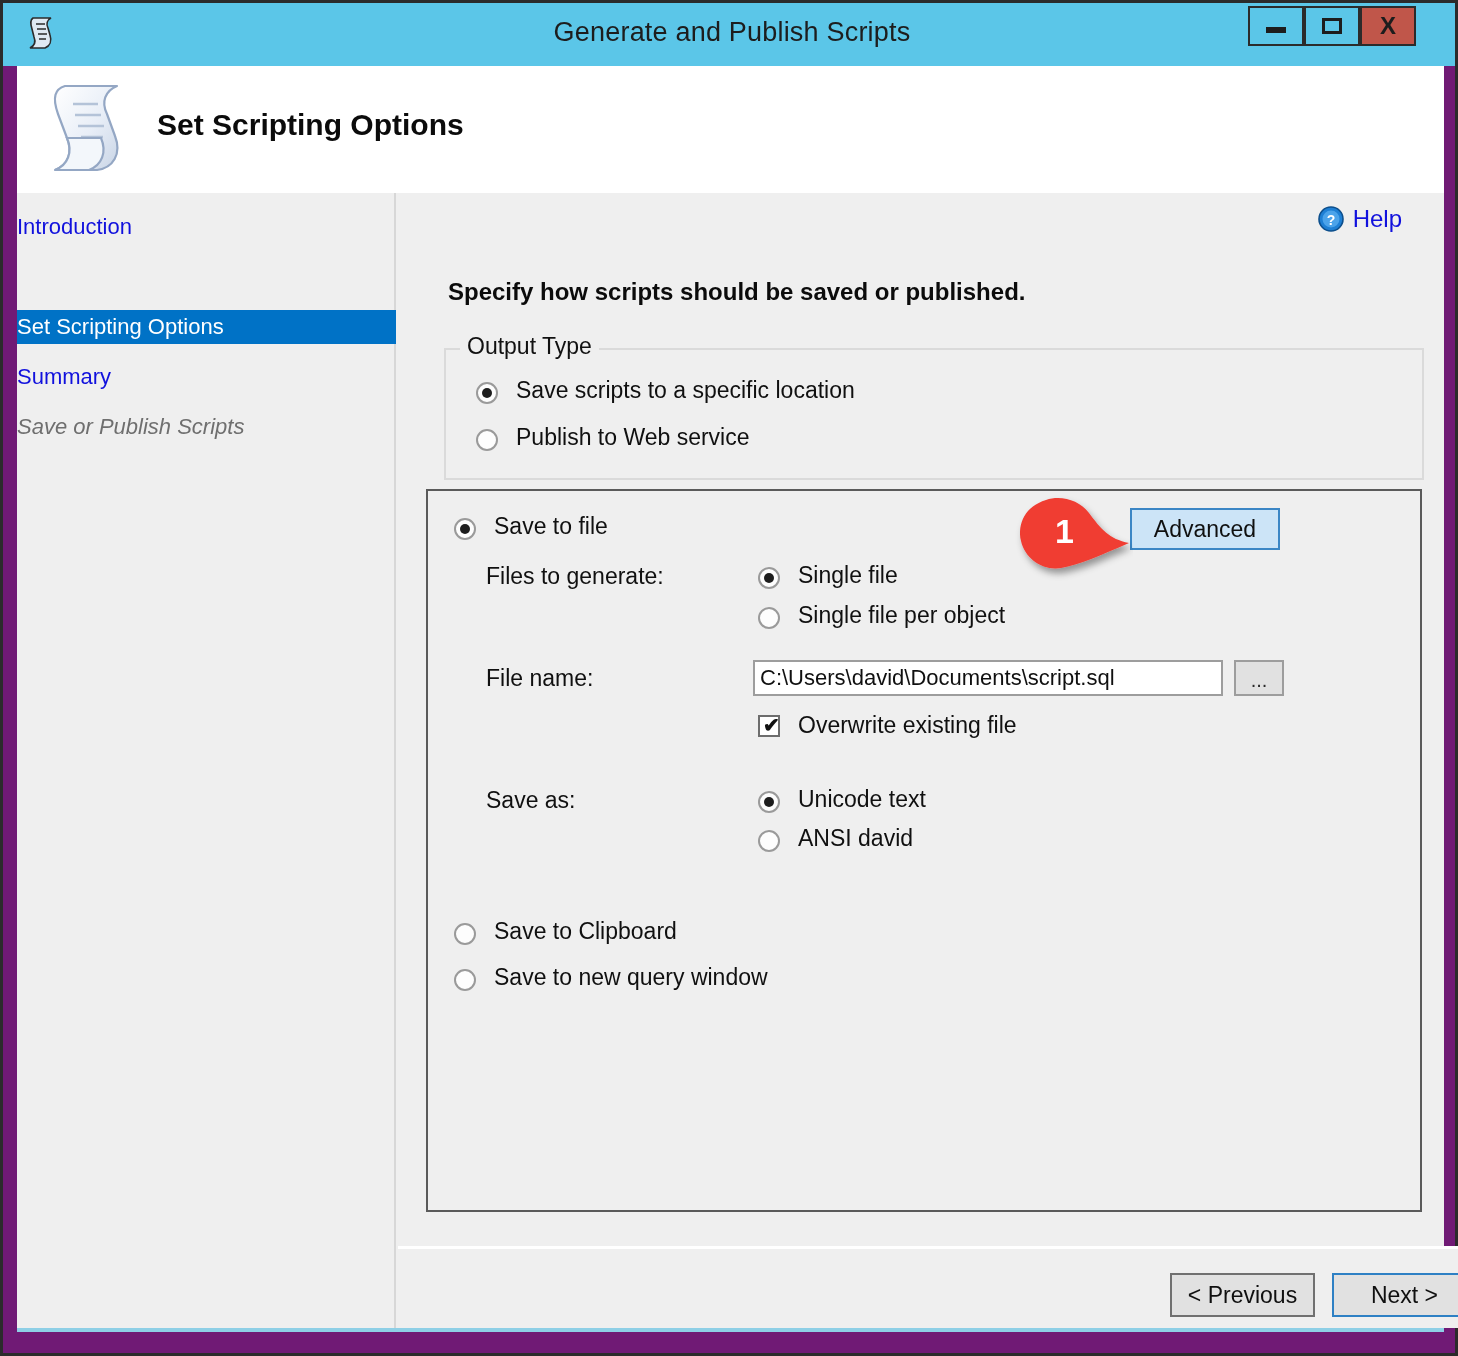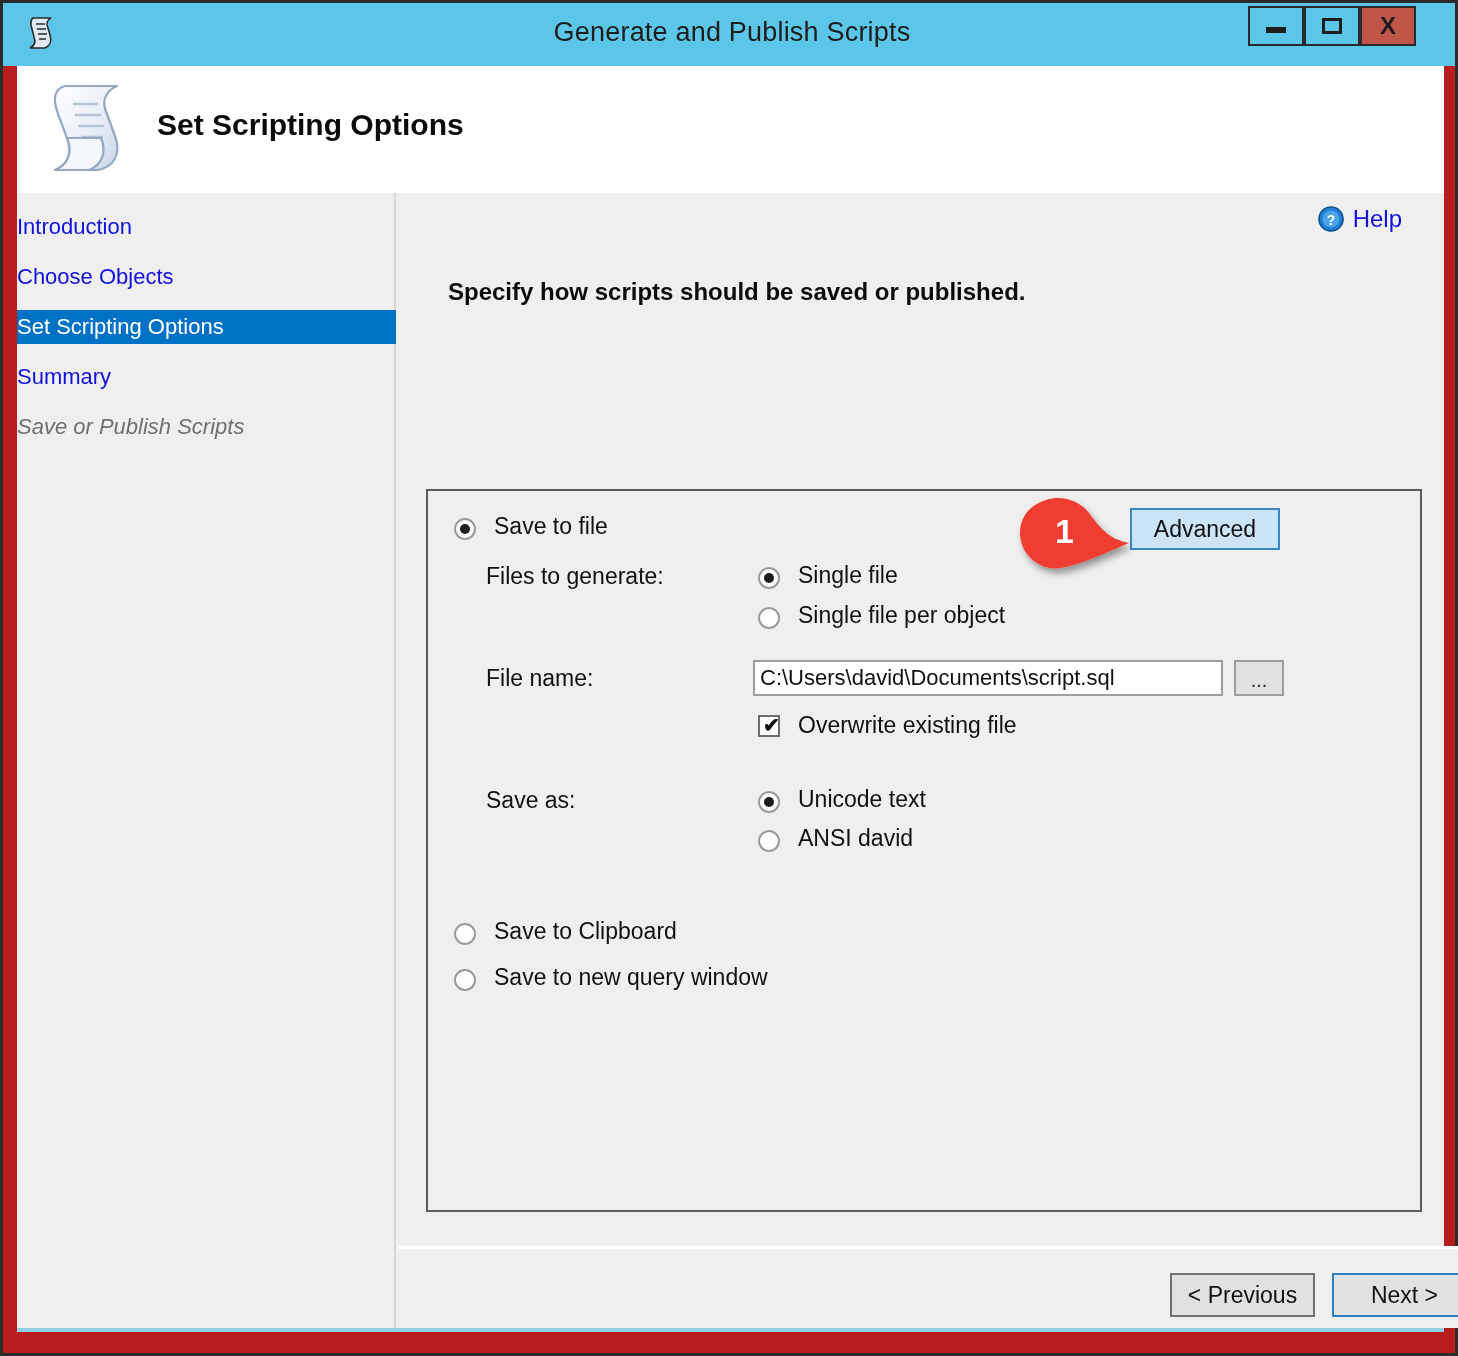--- a/index.html
+++ b/index.html
@@ -13,21 +13,21 @@
     font-family: "Liberation Sans", sans-serif;
     overflow: hidden;
   }
 
   
   #window {
     position: absolute;
     left: 0; top: 0;
     width: 1458px;
     height: 1356px;
-    background: #b91c1c;
+    background: #701a75;
     box-sizing: border-box;
     border: 3px solid #2b2b2b;
   }
   #titlebar {
     position: absolute;
     left: 0; top: 0;
     width: 100%;
     height: 63px;
     background: #5BC6E8;
   }
@@ -399,23 +399,20 @@
     </svg>
     <div id="header-title">Set Scripting Options</div>
   </div>
 
   <div id="body-area">
 
     <div id="sidebar">
       <div class="nav-item" style="top:17px;">
         <span>Introduction</span>
       </div>
-      <div class="nav-item" style="top:67px;">
-        <span>Choose Objects</span>
-      </div>
       <div class="nav-item selected" style="top:117px;">
         <span>Set Scripting Options</span>
       </div>
       <div class="nav-item" style="top:167px;">
         <span>Summary</span>
       </div>
       <div class="nav-item disabled" style="top:217px;">
         <span>Save or Publish Scripts</span>
       </div>
     </div>
@@ -426,20 +423,29 @@
         <svg class="help-icon" viewBox="0 0 26 26">
           <circle cx="13" cy="13" r="12" fill="#1e7fd4" stroke="#0d4f8c" stroke-width="1.6"></circle>
           <circle cx="13" cy="13" r="8.5" fill="#4ba3ea"></circle>
           <text x="13" y="19" text-anchor="middle" font-family="Liberation Sans, sans-serif" font-size="14" font-weight="bold" fill="#ffffff">?</text>
         </svg>
         <span class="label">Help</span>
       </div>
 
       <div id="specify-line">Specify how scripts should be saved or published.</div>
 
+      <div id="grp-output">
+        <div id="grp-output-legend">Output Type</div>
+
+        <div class="radio on" style="left:30px; top:32px;"></div>
+        <div class="opt-label" style="left:70px; top:27px;">Save scripts to a specific location</div>
+
+        <div class="radio" style="left:30px; top:79px;"></div>
+        <div class="opt-label" style="left:70px; top:74px;">Publish to Web service</div>
+      </div>
 
       <div id="panel-save">
 
         <div class="radio on" style="left:26px; top:27px;"></div>
         <div class="opt-label" style="left:66px; top:22px;">Save to file</div>
 
         <div id="advanced-btn">Advanced</div>
 
         <div class="plain-label" style="left:58px; top:72px;">Files to generate:</div>
 

